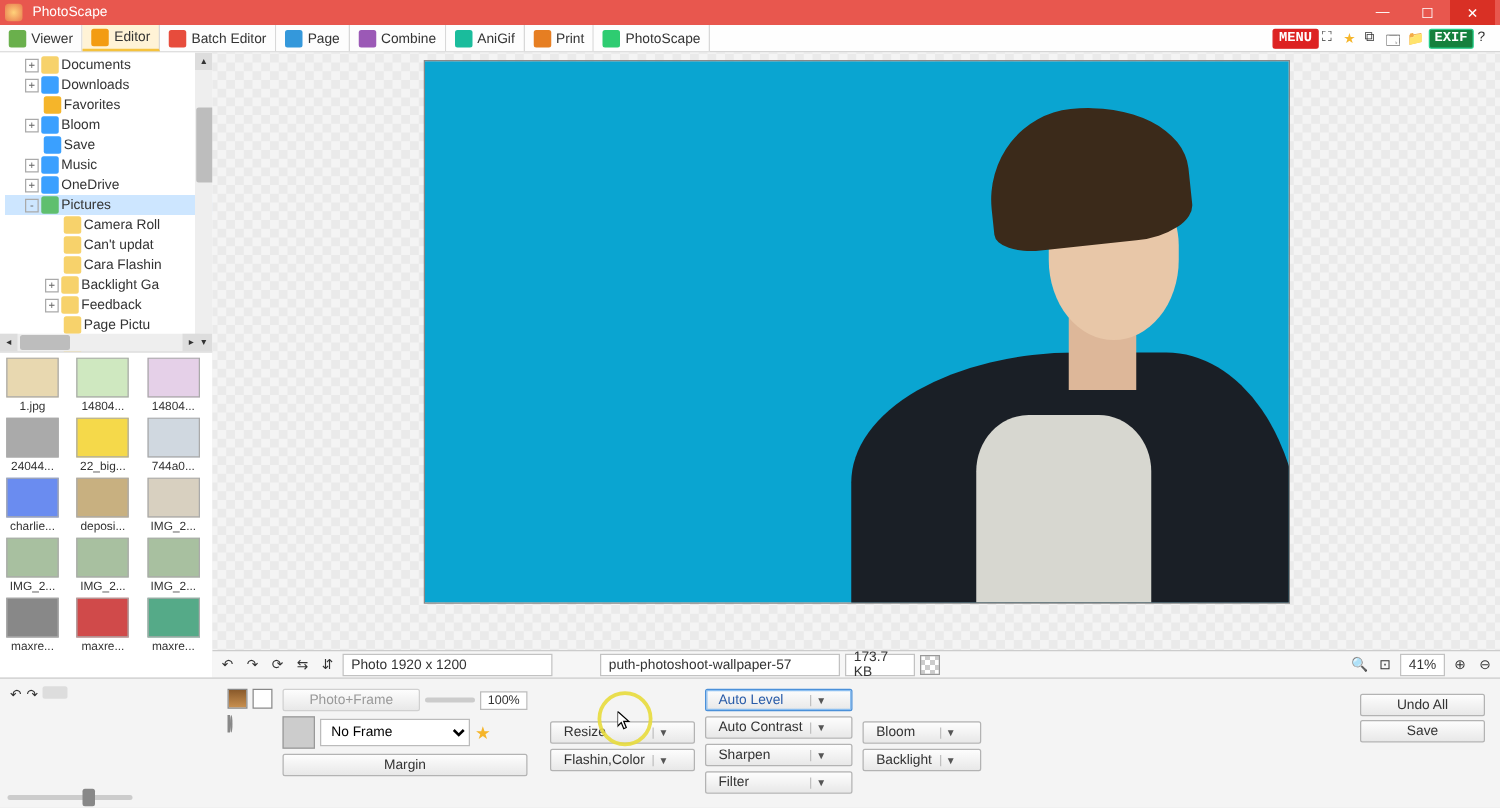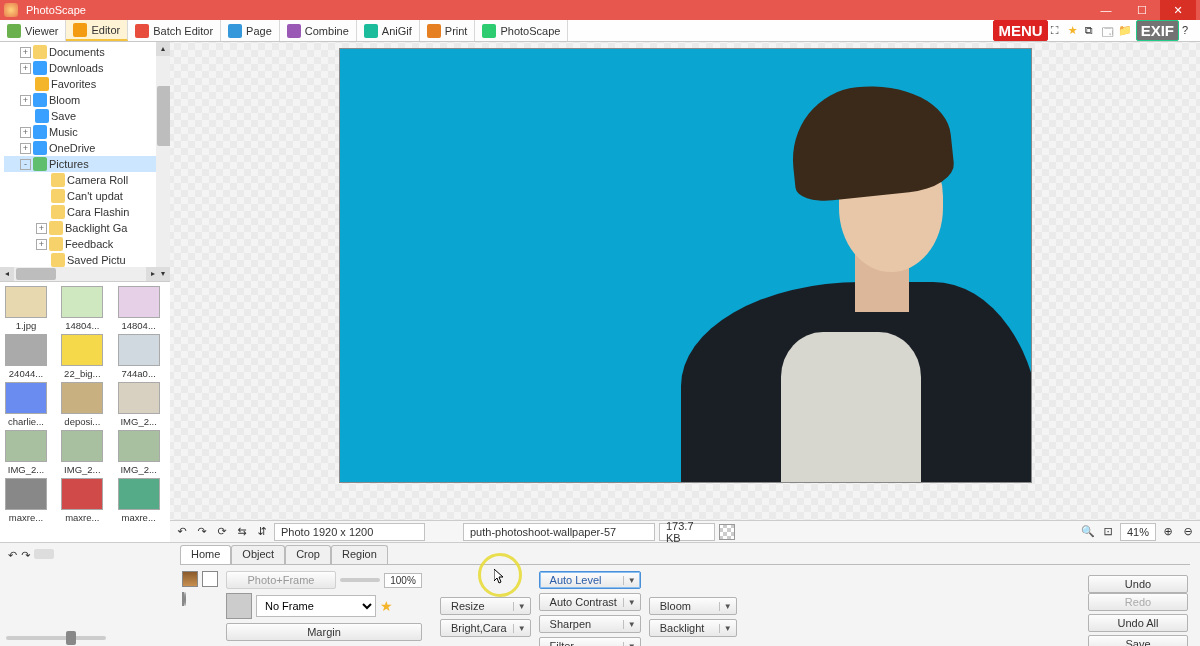--- a/index.html
+++ b/index.html
@@ -11,23 +11,23 @@
 .titlebar .winbtn { width: 36px; height: 20px; display: flex; align-items: center; justify-content: center; cursor: pointer; font-size: 11px; }
 .titlebar .winbtn.close { background: #d93025; }
 .app-icon { width: 14px; height: 14px; background: radial-gradient(circle,#ffd27a,#e87a4e); border-radius: 3px; margin-right: 4px; }
 
 
 .toolbar { height: 22px; background: #fefefe; border-bottom: 1px solid #c8c8c8; display: flex; align-items: stretch; }
 .tool-btn { display: flex; align-items: center; padding: 0 7px; border-right: 1px solid #d8d8d8; gap: 4px; cursor: pointer; background:#fdfdfd; }
 .tool-btn.active { background: #fff3d6; border-bottom: 2px solid #f5c23d; }
 .tool-btn .ico { width: 14px; height: 14px; border-radius: 2px; }
 .toolbar-right { margin-left: auto; display:flex; align-items:center; gap:3px; padding-right:4px; }
-.toolbar-right .badge { padding: 1px 4px; border:1px solid #bbb; border-radius:2px; font-size:15px; font-weight:bold; }
+.toolbar-right .badge { padding: 1px 4px; border:1px solid #bbb; border-radius:2px; font-size:11px; font-weight:bold;font-family:Liberation Mono, monospace; }
 .toolbar-right .badge.menu { background:#d22; color:#fff; border-color:#d22;}
-.toolbar-right .badge.exif { background:#737373; color:#fff; border-color:#2c8;}
+.toolbar-right .badge.exif { background:#15803d; color:#fff; border-color:#2c8;}
 .toolbar-right .sq { width:14px;height:14px;display:inline-block;}
 
 
 .main { display:flex; height: 500px; }
 .left { width: 170px; display:flex; flex-direction:column; background:#fff; }
 .tree-wrap { height: 240px; overflow:hidden; position:relative; border-bottom:1px solid #ccc; }
 .tree { padding: 2px 0 2px 4px; font-size: 11px; line-height: 16px; background:#fff; }
 .tree-item { white-space: nowrap; display:flex; align-items:center; gap:2px; cursor:pointer; padding-left: 0; }
 .tree-item.sel { background:#cde6ff; }
 .tree-item .exp { width:11px; text-align:center; font-size:9px; color:#666; border:1px solid #aaa; height:11px; line-height:9px;}
@@ -68,21 +68,21 @@
 .slider-track { width:100px; height:4px; background:#ccc; border-radius:2px; position:relative;}
 .slider-thumb { width:10px; height:14px; background:#888; position:absolute; left:60px; top:-5px; border-radius:2px;}
 
 .tabs { display:flex; gap:0px; border-bottom:1px solid #bbb; height:20px;}
 .ptab { padding:2px 10px; border:1px solid #bbb; border-bottom:none; background:#f0f0f0; border-radius:3px 3px 0 0; cursor:pointer;font-size:11px;}
 .ptab.active { background:#fff; font-weight:500;}
 
 .panel-body { display:flex; gap:8px; padding:6px 2px; align-items:flex-start;}
 .col { display:flex; flex-direction:column; gap:4px; }
 .btn { border:1px solid #b3b3b3; background:linear-gradient(#fdfdfd,#e8e8e8); padding:2px 10px; font-size:11px; cursor:pointer; min-width:60px; text-align:center; border-radius:2px;}
-.btn.dd { padding-right:4px; display:flex; align-items:center; justify-content:space-between; gap:6px; min-width:88px;}
+.btn.dd { padding-right:20px; display:flex; align-items:center; justify-content:space-between; gap:6px; min-width:88px;}
 .btn.dd .arr { font-size:8px; color:#555; border-left:1px solid #c0c0c0; padding-left:4px;}
 .btn.hl { border-color:#4a90d9; box-shadow:0 0 0 1px #8bbef0 inset; color:#2a5ca8;}
 .frame-sel { display:flex; align-items:center; gap:4px;}
 .frame-sel .preview {width:26px;height:26px;background:#ccc;border:1px solid #999;}
 .frame-sel select {width:120px;height:22px;font-size:11px;border:1px solid #bbb;background:#fff;padding-left:4px;}
 .spacer { flex:1;}
 .bottom-right { display:flex; flex-direction:column; gap:3px; padding:4px 0 0; }
 .highlight-ring { position:absolute; width:44px; height:44px; border:3px solid rgba(232,220,60,0.9); border-radius:50%; pointer-events:none;}
 .cursor { position:absolute; width:12px;height:16px; pointer-events:none;}
 .cursor svg{width:12px;height:16px;}
@@ -222,21 +222,21 @@
             <span>Backlight Ga</span>
           </div>
           <div class="tree-item sub2">
             <span class="exp">+</span>
             <span class="folder" style="background:#f7d26b;border-radius:2px"></span>
             <span>Feedback</span>
           </div>
           <div class="tree-item sub2">
             <span class="noexp"></span>
             <span class="folder" style="background:#f7d26b;border-radius:2px"></span>
-            <span>Saved Pictu</span>
+            <span>Page Pictu</span>
           </div>
           <div class="tree-item sub2">
             <span class="noexp"></span>
             <span class="folder" style="background:#f7d26b;border-radius:2px"></span>
             <span>The Sims 3</span>
           </div>
         </div>
       <div class="vscroll">
         <div class="arrow">▴</div>
         <div style="flex:1;position:relative">
@@ -286,21 +286,21 @@
         </div>
       </div>
     </div>
 
     <div class="status">
       <span class="ico">↶</span>
       <span class="ico">↷</span>
       <span class="ico">⟳</span>
       <span class="ico">⇆</span>
       <span class="ico">⇵</span>
-      <span class="field" style="width:151px">Photo 1920 x 1200</span>
+      <span class="field" style="width:168px">Photo 1920 x 1200</span>
       <span style="flex:0 0 30px"></span>
       <span class="field" style="width:192px">puth-photoshoot-wallpaper-57</span>
       <span class="field" style="width:56px">173.7 KB</span>
       <span class="checker"></span>
       <span style="flex:1"></span>
       <span class="ico">🔍</span>
       <span class="ico">⊡</span>
       <span class="field" style="width:36px">41%</span>
       <span class="ico">⊕</span>
       <span class="ico">⊖</span>
@@ -317,26 +317,20 @@
        <span class="mini-slider"></span>
      </div>
      <div class="row" style="position:absolute; bottom:6px; left:6px">
        <div class="slider-track">
           <div class="slider-thumb"></div>
         </div>
      </div>
   </div>
 
   <div class="bottom-mid">
-    <div class="tabs">
-      <div class="ptab active">Home</div>
-      <div class="ptab">Object</div>
-      <div class="ptab">Crop</div>
-      <div class="ptab">Region</div>
-    </div>
 
     <div class="panel-body">
 
       <div class="col" style="gap:6px">
         <div class="row photo-frame-row">
           <span class="swatch" style="background:linear-gradient(#8a5a2b,#c89050)"></span>
           <span class="swatch" style="background:#fff"></span>
         </div>
         <div class="row">
           <span class="swatch" style="background:linear-gradient(#000,#555)"></span>
@@ -361,21 +355,21 @@
         </div>
       </div>
 
       <div class="col" style="margin-left:10px">
         <div style="height:22px"></div>
         <div class="btn dd">
             <span>Resize</span>
             <span class="arr">▼</span>
           </div>
         <div class="btn dd">
-            <span>Bright,Cara</span>
+            <span>Flashin,Color</span>
             <span class="arr">▼</span>
           </div>
       </div>
 
       <div class="col">
         <div class="btn dd hl">
             <span>Auto Level</span>
             <span class="arr">▼</span>
           </div>
         <div class="btn dd">
@@ -400,24 +394,20 @@
           </div>
         <div class="btn dd">
             <span>Backlight</span>
             <span class="arr">▼</span>
           </div>
       </div>
 
       <div class="spacer"></div>
 
       <div class="bottom-right">
-        <div class="row" style="gap:3px">
-          <div class="btn" style="min-width:48px">Undo</div>
-          <div class="btn" style="min-width:48px;color:#aaa">Redo</div>
-        </div>
         <div class="btn" style="min-width:100px">Undo All</div>
         <div class="btn" style="min-width:100px">Save</div>
       </div>
     </div>
   </div>
 
   <div class="highlight-ring" style="left:478px; top:10px"></div>
   <div class="cursor" style="left:494px; top:26px">
     <svg viewBox="0 0 12 16">
         <path d="M0 0 L0 12 L3 9 L5 14 L7 13 L5 8 L9 8 Z" fill="#fff" stroke="#000" stroke-width="1"></path>

